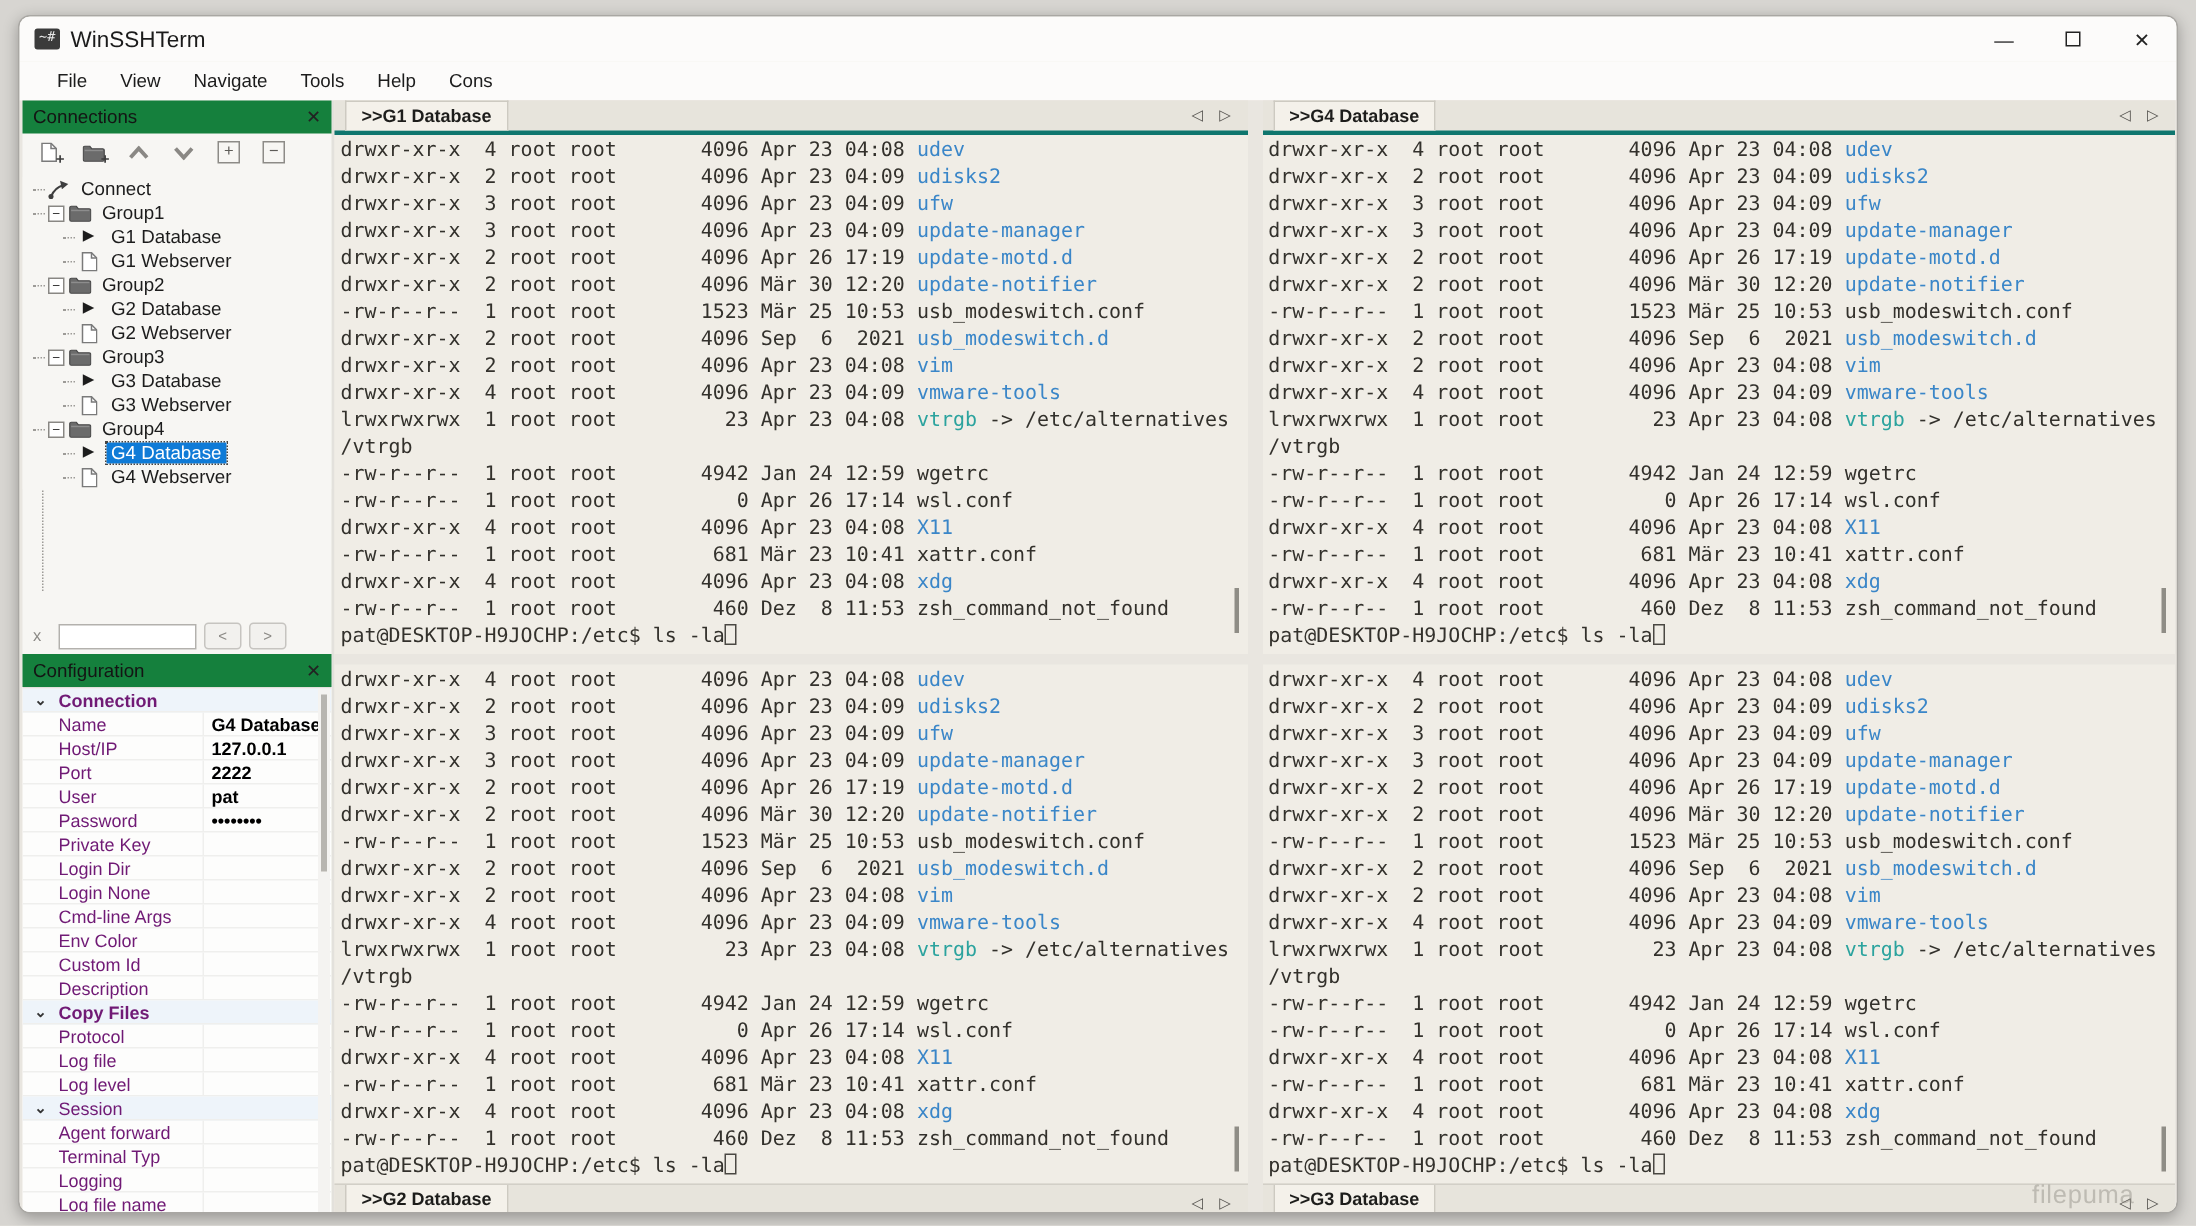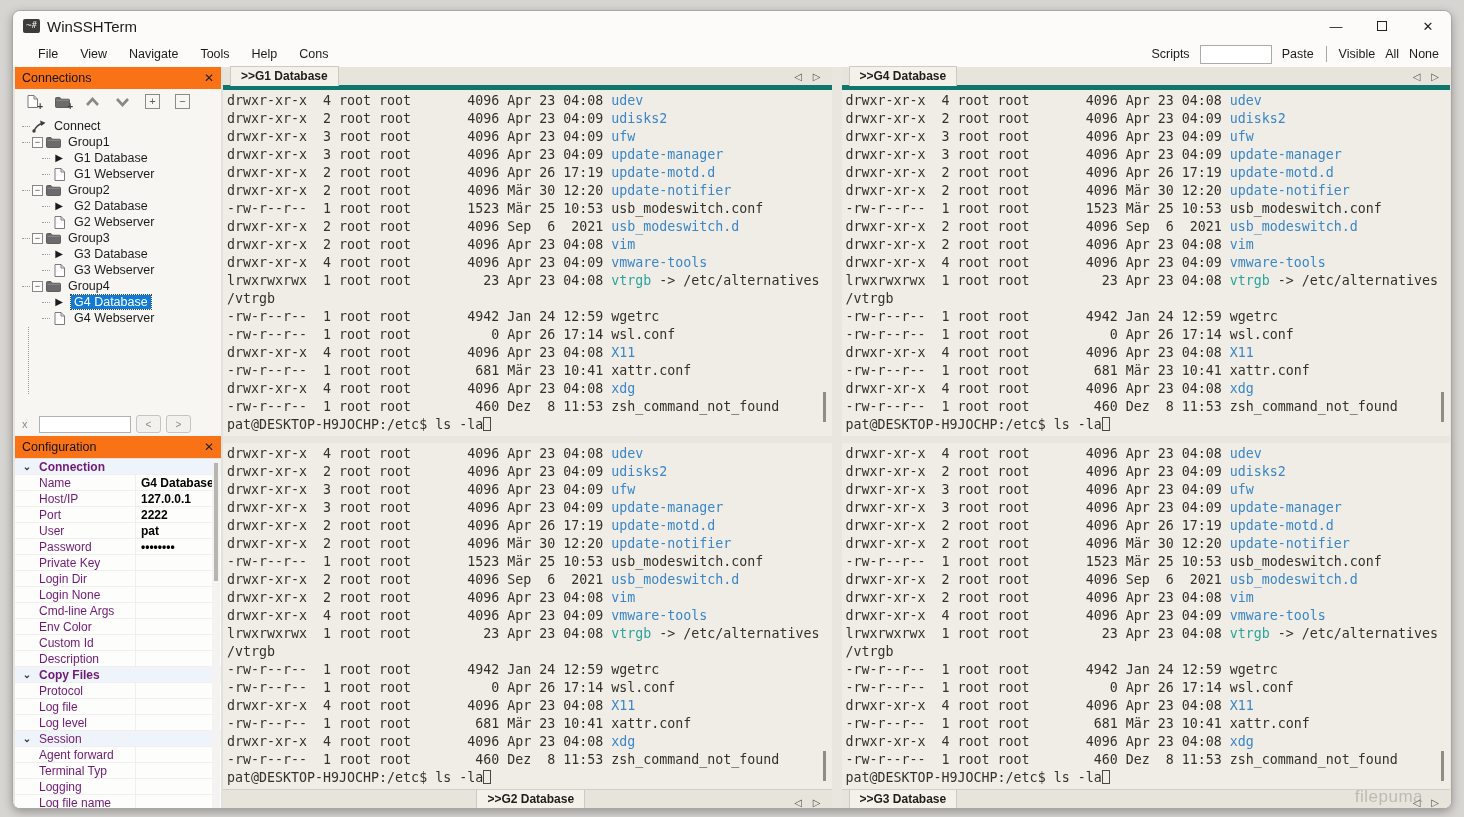--- a/index.html
+++ b/index.html
@@ -29,21 +29,21 @@
   .menu-right { margin-left:auto; display:flex; align-items:center; gap:10px; }
   .scripts-input { width:72px; height:19px; border:1px solid #ababa8; background:#fff; font-size:12px; padding:0 3px; }
   .vsep { width:1px; height:16px; background:#a8a6a2; margin:0 2px; }
 
   
   .main { flex:1; display:flex; position:relative; background:#e9e6e0; padding-left:2px; }
 
   
   .left-col { width:208px; flex:0 0 auto; display:flex; flex-direction:column;
               background:#f7f6f3; border-right:2px solid #e3e1dc; }
-  .panel-header { height:22px; background:#f97316; display:flex; align-items:center;
+  .panel-header { height:22px; background:#15803d; display:flex; align-items:center;
                   padding:0 7px; font-size:12.5px; color:#141414; flex:0 0 auto;text-align:right; }
   .panel-header .hx { margin-left:auto; font-size:12px; color:#222; }
 
   .conn-toolbar { height:23px; display:flex; align-items:center; gap:13px; padding:2px 0 0 9px; flex:0 0 auto; }
   .tbico { display:flex; align-items:center; justify-content:center; width:17px; height:17px; position:relative; }
   .boxbtn { width:15px; height:15px; border:1.5px solid #8d8b87; display:flex; align-items:center;
             justify-content:center; font-size:11px; color:#5e5c58; line-height:1; background:#f7f6f3; }
   .plusmark { position:absolute; right:-2px; bottom:-2px; font-size:10px; font-weight:bold; color:#3c3c3c; line-height:1; }
 
   
@@ -75,40 +75,40 @@
   .pg-label { width:96px; flex:0 0 auto; white-space:nowrap; overflow:hidden; color:#701a75; }
   .pg-value { flex:1; border-left:1px solid #efefed; padding-left:5px; font-weight:bold; color:#000;
               white-space:nowrap; overflow:hidden; height:100%; display:flex; align-items:center; }
   .pg-scrollbar { position:absolute; top:0; right:1px; width:8px; height:100%; background:#f4f3f1; }
   .pg-thumb { position:absolute; top:4px; left:2px; width:4px; height:118px; background:#b7b5b0; }
 
   
   .terminal-area { flex:1; display:grid; grid-template-columns:1fr 10px 1fr;
                    grid-template-rows:23px 1fr 7px 1fr 24px; background:#e9e6e0; padding-right:1px; }
   .tabstrip { background:#e7e4dc; display:flex; position:relative; }
-  .tabstrip.top { align-items:center; border-bottom:5px solid #0f766e; }
+  .tabstrip.top { align-items:flex-end; border-bottom:3px solid #0f766e; }
   .tabstrip.bottom { align-items:flex-start; border-top:1px solid #d2cfc7; }
   .tab { background:#f4f1ea; border:1px solid #cdcac1; padding:2px 10px 3px; font-weight:bold;
          font-size:12px; color:#1d1d1b; margin-left:7px; white-space:nowrap; }
   .tabstrip.top .tab { border-bottom:none; }
   .tabstrip.bottom .tab { border-top:none; }
   .nav-arrows { position:absolute; right:7px; top:50%; transform:translateY(-50%);
                 font-size:10px; color:#55534f; letter-spacing:4px; }
   .term-content { background:#f0ede6; position:relative; overflow:hidden;
                   font-family:"DejaVu Sans Mono", monospace; font-size:13.3px; line-height:18px;
                   color:#33312c; padding:2px 0 0 4px; }
   .term-content.bottom { display:flex; flex-direction:column; justify-content:flex-end; padding-bottom:2px; }
   .tline { white-space:pre; }
   .t-dir { color:#3a86c8; }
   .t-link { color:#2ba39e; }
   .t-cursor { display:inline-block; width:8px; height:14px; border:1px solid #4a4843; vertical-align:-2px; }
   .vthumb { position:absolute; right:6px; bottom:14px; width:3px; height:30px; background:#8f8d86; }
 
   .p1t{grid-area:1/1;} .p1c{grid-area:2/1;} .p2t{grid-area:1/3;} .p2c{grid-area:2/3;}
-  .p3c{grid-area:4/1;} .p3t{grid-area:5/1;justify-content:center;} .p4c{grid-area:4/3;} .p4t{grid-area:5/3;}
+  .p3c{grid-area:4/1;} .p3t{grid-area:5/1;} .p4c{grid-area:4/3;} .p4t{grid-area:5/3;}
 
   .watermark { position:absolute; right:28px; bottom:6px; font-size:17px; color:#8c8980;
                opacity:.45; letter-spacing:.5px; pointer-events:none;text-align:center; }
 </style>
 </head>
 <body>
 
 <div class="stage">
 <div class="window">
 
@@ -124,29 +124,20 @@
     </div>
   </div>
 
   <div class="menubar">
     <span class="menuitem">File</span>
     <span class="menuitem">View</span>
     <span class="menuitem">Navigate</span>
     <span class="menuitem">Tools</span>
     <span class="menuitem">Help</span>
     <span class="menuitem">Cons</span>
-    <div class="menu-right">
-      <span>Scripts</span>
-      <input class="scripts-input" value="" style="">
-      <span>Paste</span>
-      <span class="vsep"></span>
-      <span>Visible</span>
-      <span>All</span>
-      <span>None</span>
-    </div>
   </div>
 
   <div class="main">
 
     <div class="left-col">
       <div class="panel-header">
         <span>Connections</span>
         <span class="hx">✕</span>
       </div>
       <div class="conn-toolbar" id="conn-toolbar">

